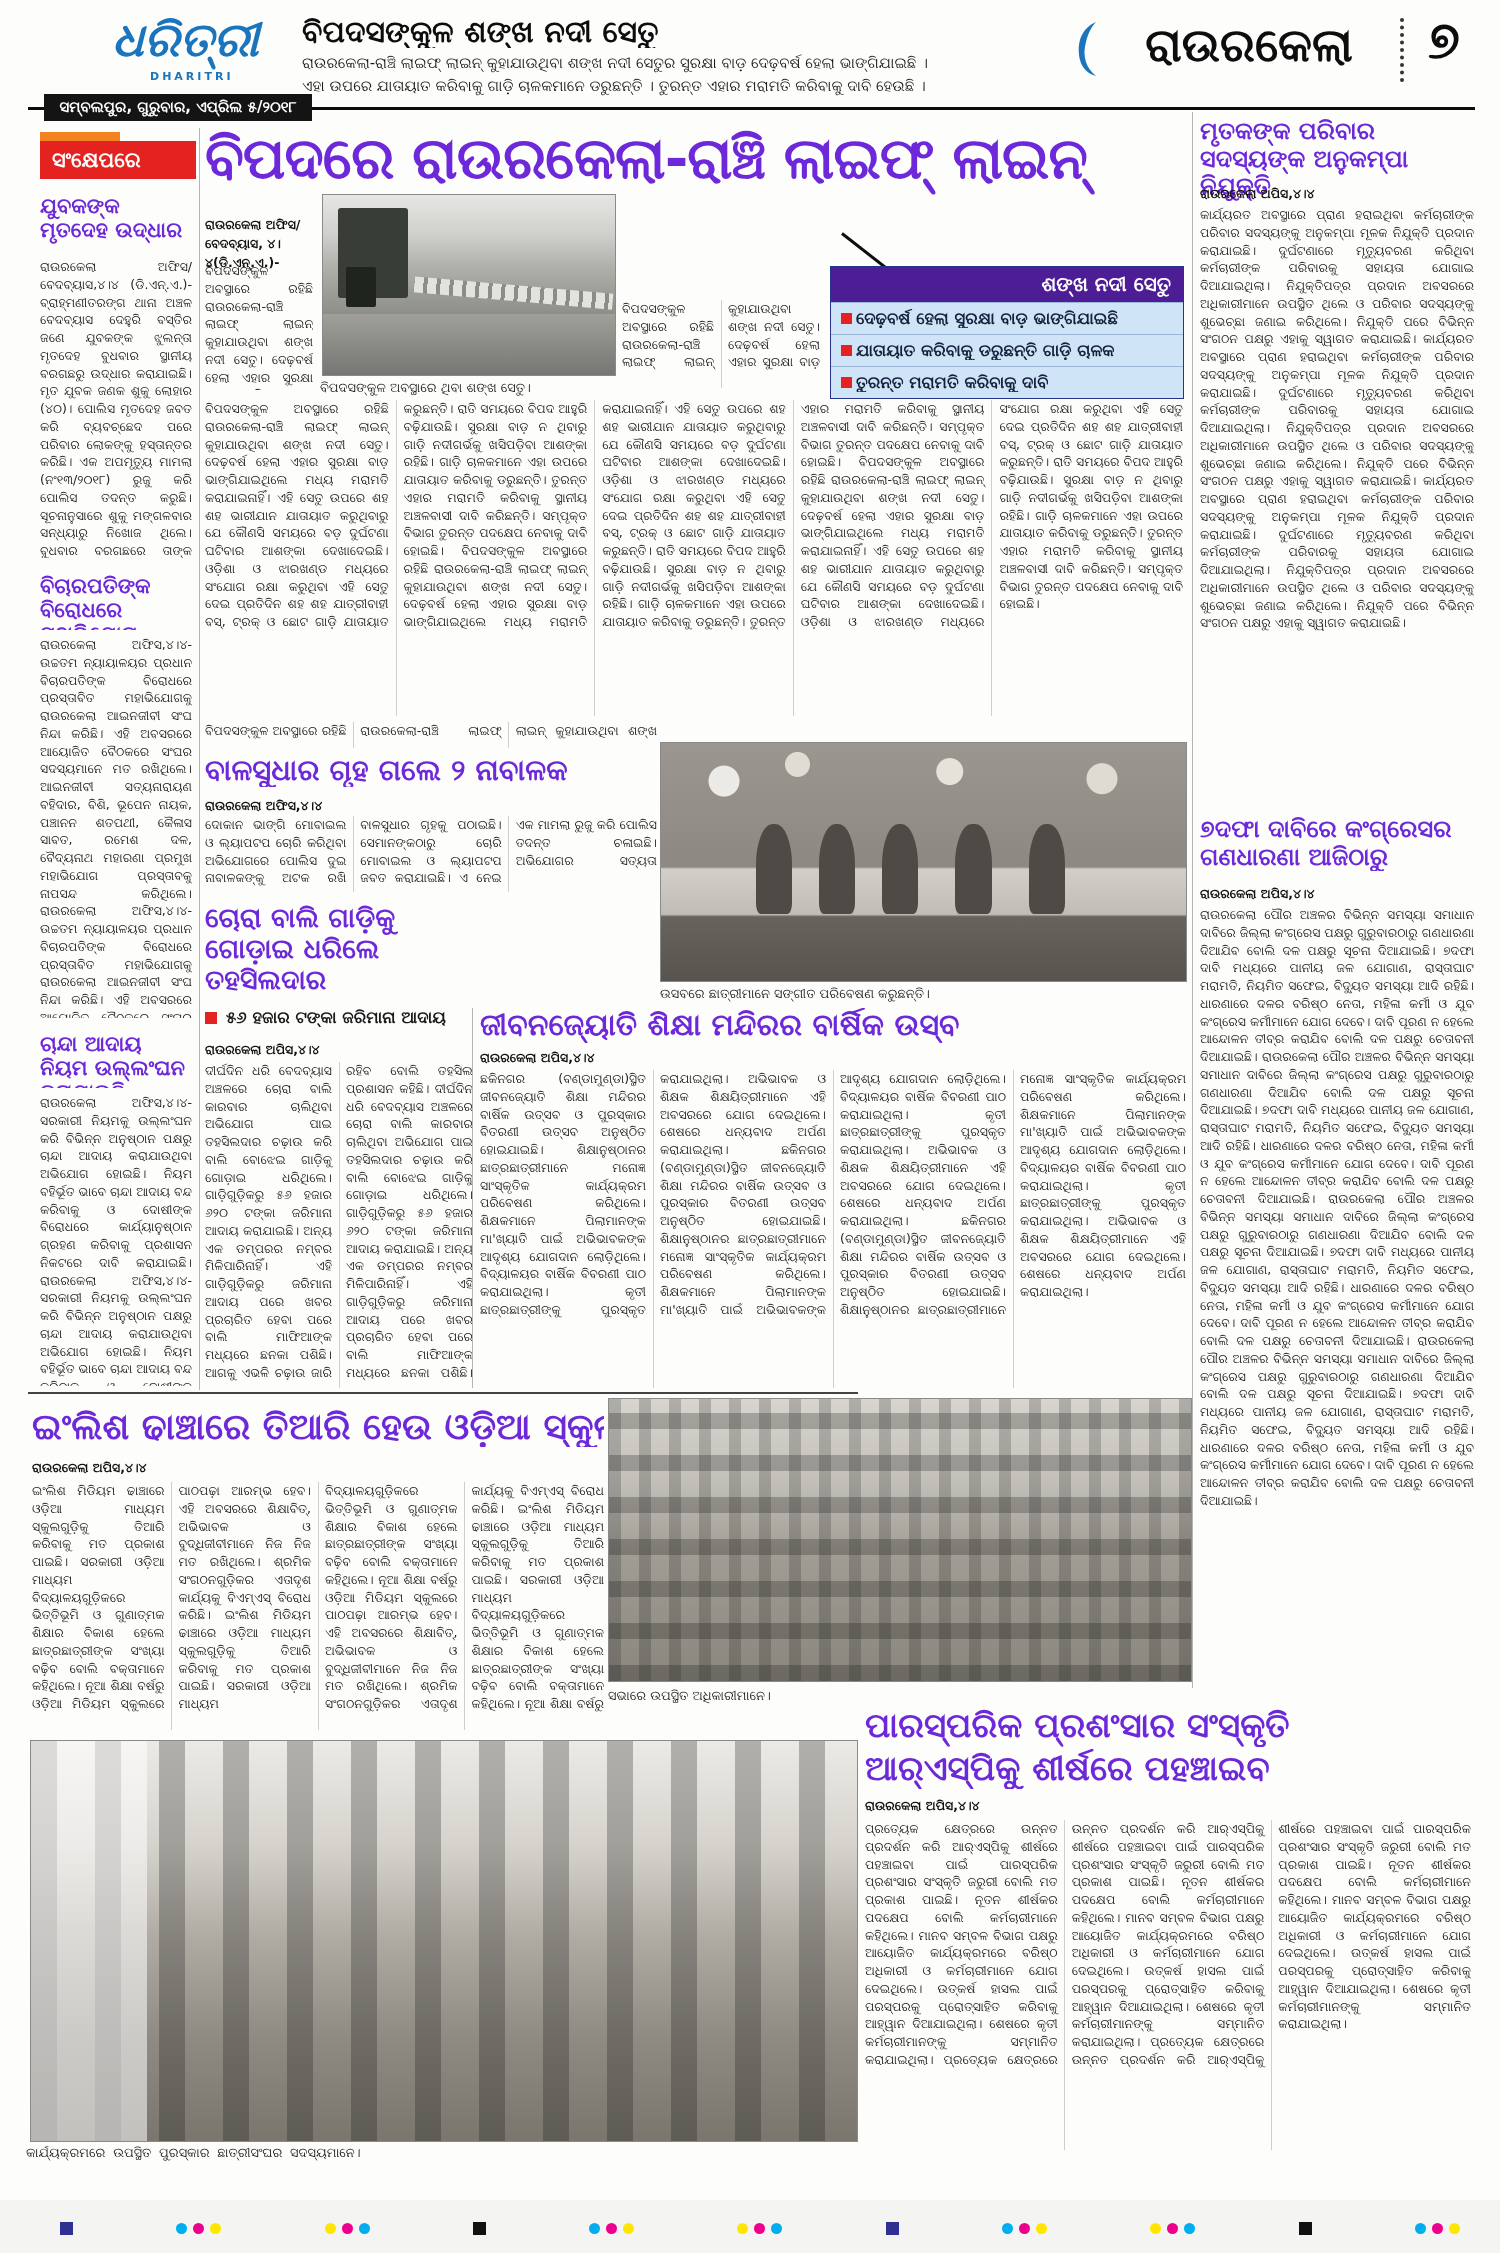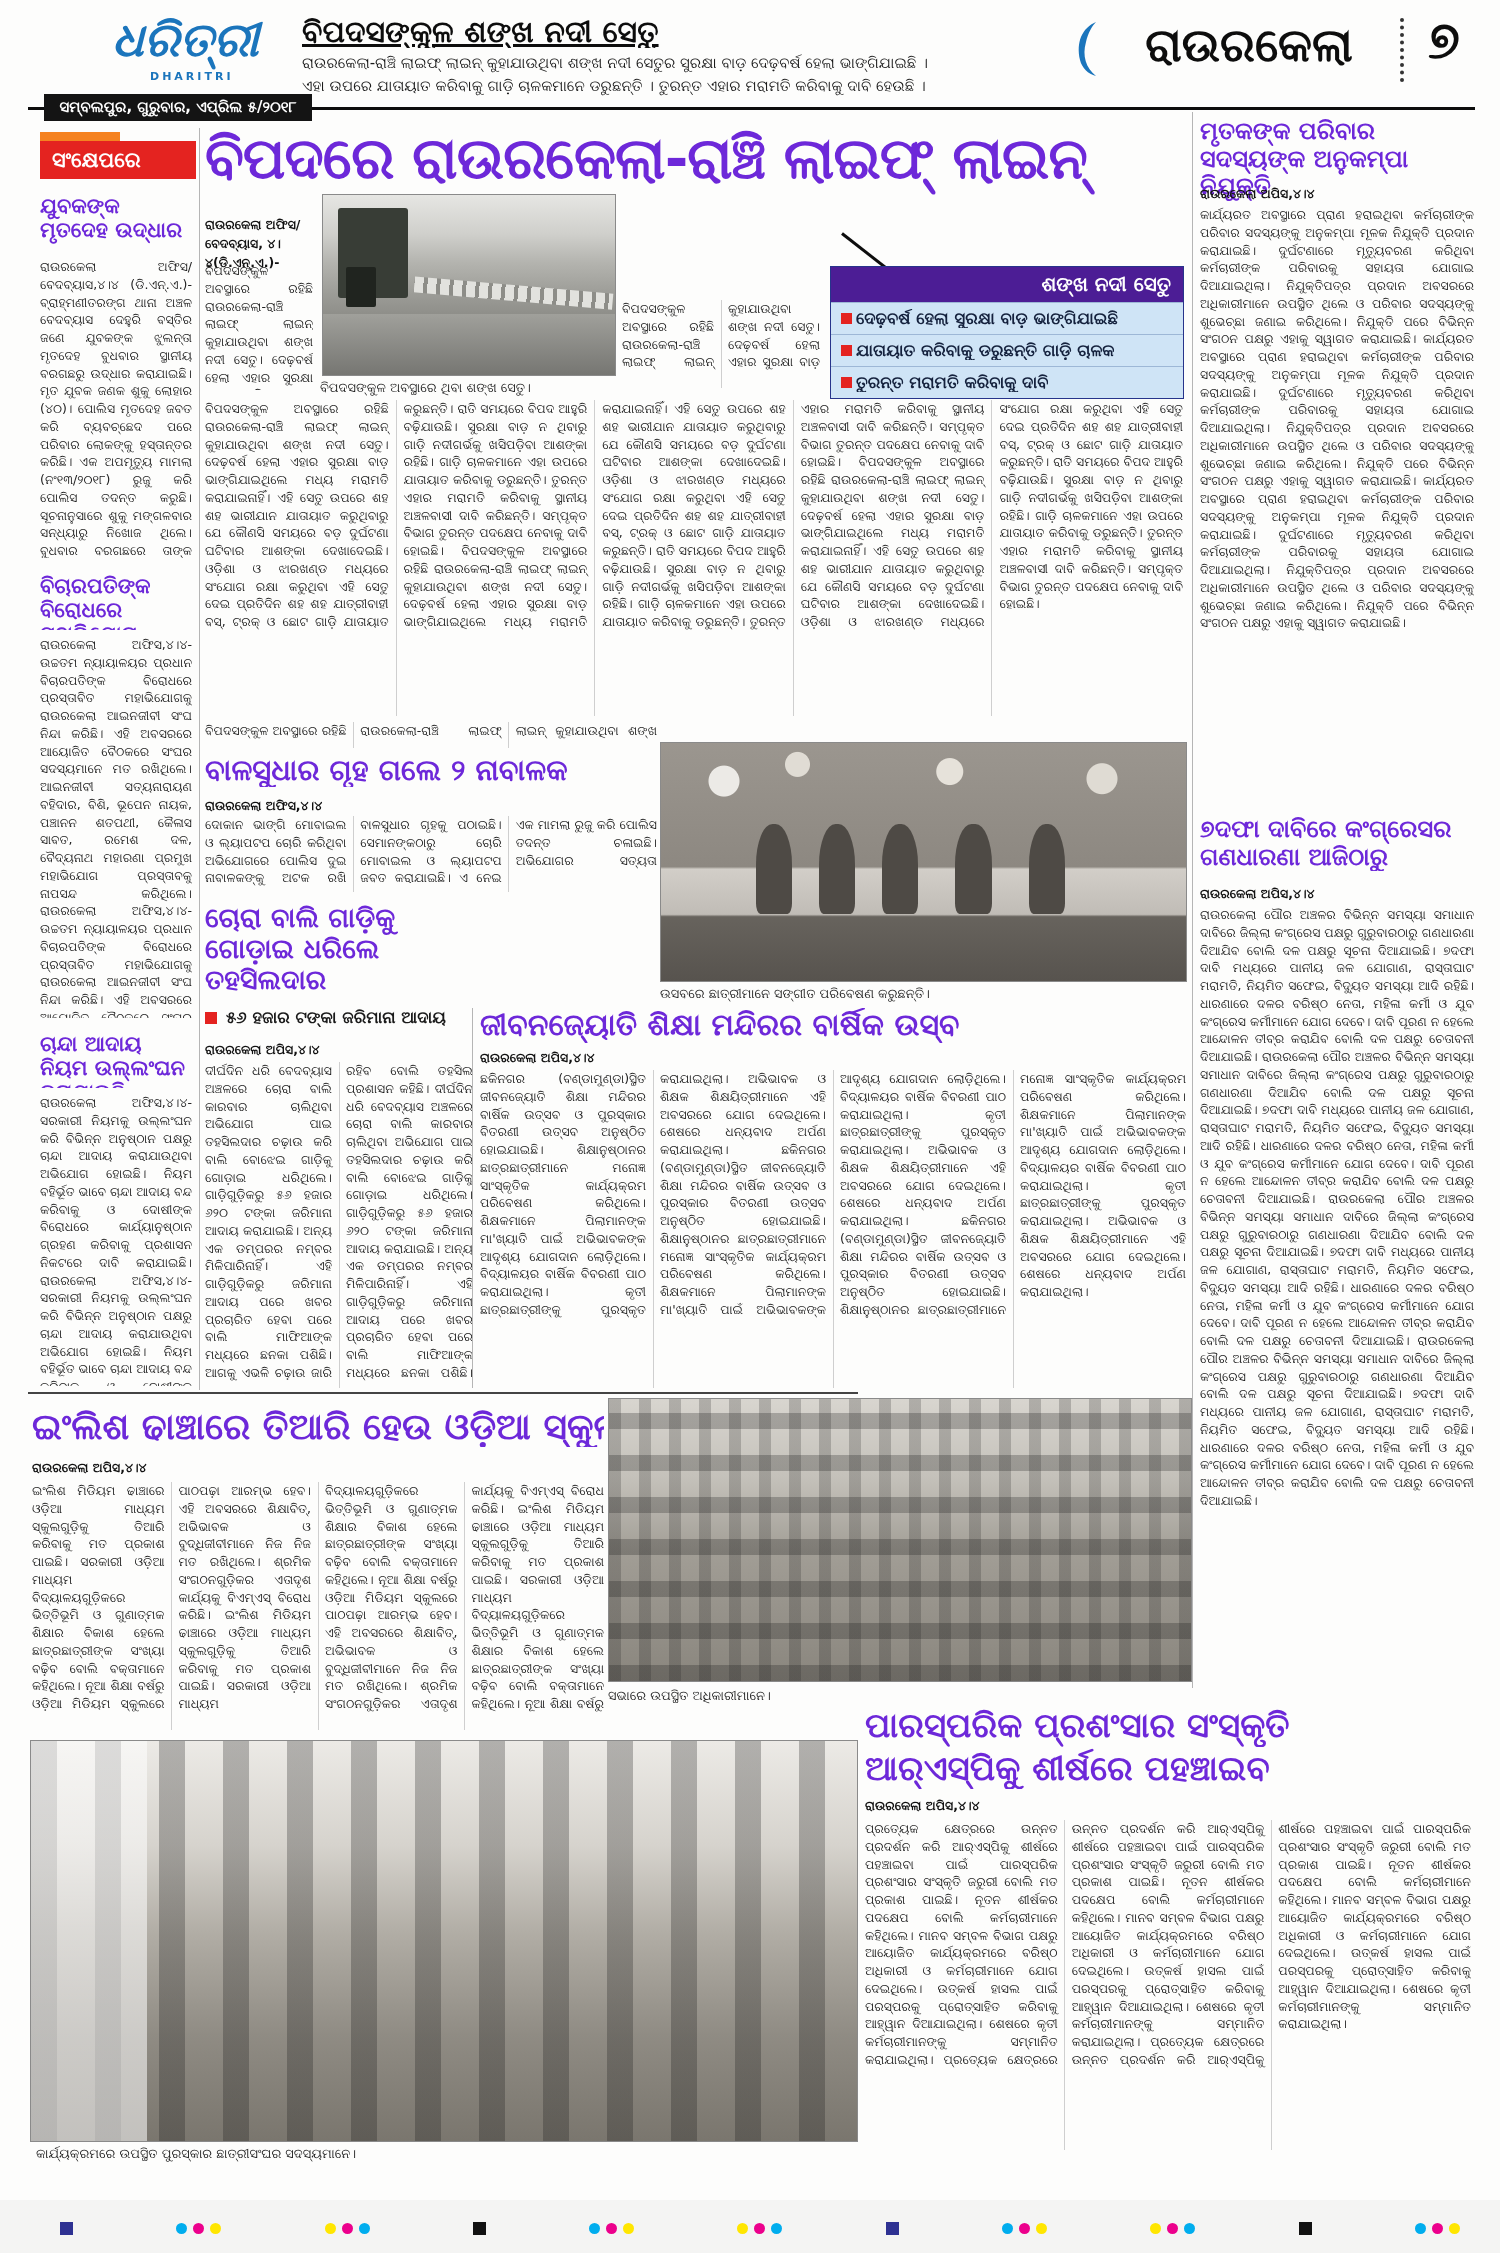--- a/index.html
+++ b/index.html
@@ -19,21 +19,21 @@
   .caption{font-size:13px;color:#222;}
   .photo{background:#bbb;border:1px solid #8a8a8a;}
 
   
   .logo-odia{left:112px;top:12px;font-size:47px;font-weight:800;color:#1b75bc;font-style:italic;}
   .logo-latin{left:150px;top:70px;font-size:11px;font-weight:800;letter-spacing:3px;color:#1b75bc;}
   .hdr-rule{left:28px;top:107px;width:1447px;height:3px;background:#0d0d0d;}
   .date-bar{left:44px;top:94px;width:268px;height:27px;background:#141414;color:#fff;
             font-size:15px;font-weight:700;line-height:27px;text-align:center;}
   .topstory{left:302px;top:15px;width:760px;}
-  .topstory .t{font-size:30px;font-weight:800;color:#0d0d0d;line-height:1.1;text-decoration:underline;}
+  .topstory .t{font-size:30px;font-weight:800;color:#0d0d0d;line-height:1.1;}
   .topstory .s{font-size:15px;line-height:1.55;color:#1a1a1a;margin-top:4px;}
   .flourish{left:1072px;top:20px;width:26px;height:58px;}
   .region{left:1106px;top:18px;width:286px;font-size:46px;font-weight:900;color:#0d0d0d;text-align:center;white-space:nowrap;}
   .dotted-div{left:1400px;top:18px;height:64px;border-left:4px dotted #333;}
   .pageno{left:1414px;top:10px;width:60px;font-size:52px;font-weight:800;color:#0d0d0d;text-align:center;}
 
   
   .brief-accent{left:40px;top:132px;width:80px;height:9px;background:#f58220;}
   .brief-box{left:40px;top:141px;width:156px;height:38px;background:#e42320;color:#fff;
              font-size:21px;font-weight:800;line-height:38px;padding-left:12px;box-sizing:border-box;}
@@ -96,21 +96,21 @@
   .aud-photo{left:608px;top:1398px;width:582px;height:282px;}
   .aud-cap{left:608px;top:1688px;width:480px;}
 
   
   .rsp-head{left:865px;top:1704px;width:610px;font-size:34px;line-height:1.25;}
   .rsp-date{left:865px;top:1798px;width:200px;}
   .rsp-body{left:865px;top:1820px;width:606px;height:330px;}
 
   
   .grp-photo{left:30px;top:1740px;width:826px;height:400px;}
-  .grp-cap{left:36px;top:2146px;width:700px;}
+  .grp-cap{left:26px;top:2146px;width:700px;font-family:Liberation Mono, monospace;}
 
   
   .bridge-photo{background:linear-gradient(180deg,#e6e6e3 0%,#cfcfcb 22%,#b3b3ae 38%,#9c9c97 55%,#84847f 75%,#6e6e69 100%);}
   .truck{position:absolute;left:5%;top:7%;width:24%;height:50%;background:#383d36;border-radius:3px;}
   .truck-cab{position:absolute;left:8%;top:40%;width:10%;height:22%;background:#20241f;border-radius:2px;}
   .railing{position:absolute;right:1%;top:50%;width:68%;height:9%;transform:rotate(5deg);
            background:repeating-linear-gradient(90deg,#e2e2de 0 9px,#8d8d88 9px 13px);}
   .roadline{position:absolute;left:0;bottom:0;width:100%;height:34%;background:linear-gradient(180deg,#a0a09b,#767672);}
   .stage-photo{background:
       radial-gradient(circle at 12% 16%,#eceae6 0 15px,rgba(0,0,0,0) 16px),

